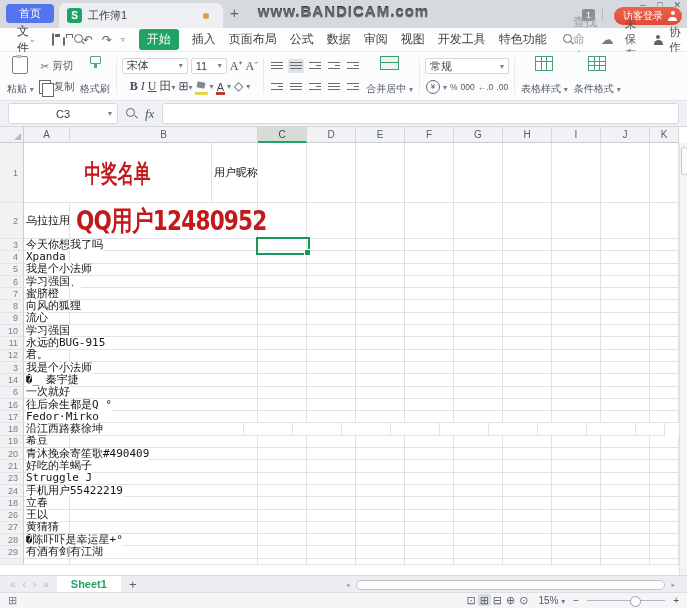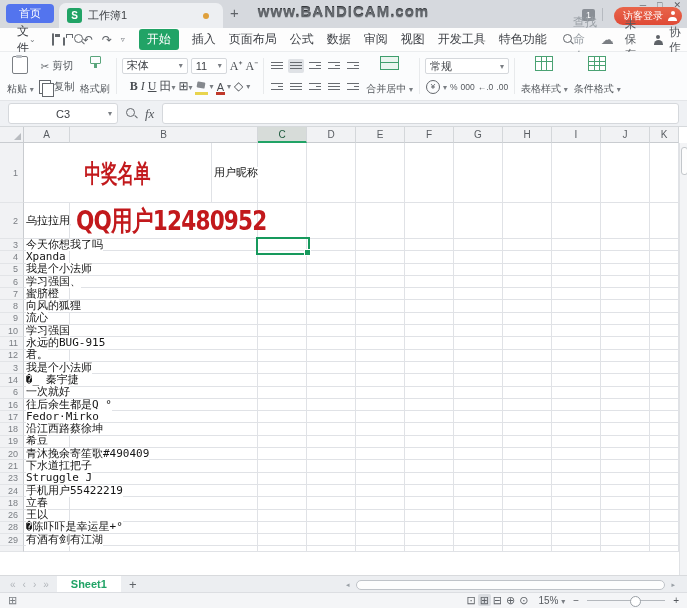--- a/index.html
+++ b/index.html
@@ -621,21 +621,21 @@
           <div class="cell" style="width: 49px;"></div>
           <div class="cell" style="width: 49px;"></div>
           <div class="cell" style="width: 49px;"></div>
           <div class="cell" style="width: 49px;"></div>
           <div class="cell" style="width: 49px;"></div>
           <div class="cell" style="width: 49px;"></div>
           <div class="cell" style="width: 29px;"></div>
         </div>
         <div class="grow" style="height: 12.3px;">
           <div class="rn">18</div>
-          <div class="cell" style="width: 46px;">
+          <div class="cell" style="width: 32px;">
             <span class="cellA-text">沿江西路蔡徐坤</span>
           </div>
           <div class="cell" style="width: 188px;"></div>
           <div class="cell" style="width: 49px;"></div>
           <div class="cell" style="width: 49px;"></div>
           <div class="cell" style="width: 49px;"></div>
           <div class="cell" style="width: 49px;"></div>
           <div class="cell" style="width: 49px;"></div>
           <div class="cell" style="width: 49px;"></div>
           <div class="cell" style="width: 49px;"></div>
@@ -670,21 +670,21 @@
           <div class="cell" style="width: 49px;"></div>
           <div class="cell" style="width: 49px;"></div>
           <div class="cell" style="width: 49px;"></div>
           <div class="cell" style="width: 49px;"></div>
           <div class="cell" style="width: 49px;"></div>
           <div class="cell" style="width: 29px;"></div>
         </div>
         <div class="grow" style="height: 12.3px;">
           <div class="rn">21</div>
           <div class="cell" style="width: 46px;">
-            <span class="cellA-text">下水道扛把子</span>
+            <span class="cellA-text">好吃的羊蝎子</span>
           </div>
           <div class="cell" style="width: 188px;"></div>
           <div class="cell" style="width: 49px;"></div>
           <div class="cell" style="width: 49px;"></div>
           <div class="cell" style="width: 49px;"></div>
           <div class="cell" style="width: 49px;"></div>
           <div class="cell" style="width: 49px;"></div>
           <div class="cell" style="width: 49px;"></div>
           <div class="cell" style="width: 49px;"></div>
           <div class="cell" style="width: 49px;"></div>
@@ -735,20 +735,36 @@
           <div class="cell" style="width: 49px;"></div>
           <div class="cell" style="width: 49px;"></div>
           <div class="cell" style="width: 49px;"></div>
           <div class="cell" style="width: 49px;"></div>
           <div class="cell" style="width: 29px;"></div>
         </div>
         <div class="grow" style="height: 12.3px;">
           <div class="rn">26</div>
           <div class="cell" style="width: 46px;">
             <span class="cellA-text">王以</span>
+          </div>
+          <div class="cell" style="width: 188px;"></div>
+          <div class="cell" style="width: 49px;"></div>
+          <div class="cell" style="width: 49px;"></div>
+          <div class="cell" style="width: 49px;"></div>
+          <div class="cell" style="width: 49px;"></div>
+          <div class="cell" style="width: 49px;"></div>
+          <div class="cell" style="width: 49px;"></div>
+          <div class="cell" style="width: 49px;"></div>
+          <div class="cell" style="width: 49px;"></div>
+          <div class="cell" style="width: 29px;"></div>
+        </div>
+        <div class="grow" style="height: 12.3px;">
+          <div class="rn">27</div>
+          <div class="cell" style="width: 46px;">
+            <span class="cellA-text">黄猜猜</span>
           </div>
           <div class="cell" style="width: 188px;"></div>
           <div class="cell" style="width: 49px;"></div>
           <div class="cell" style="width: 49px;"></div>
           <div class="cell" style="width: 49px;"></div>
           <div class="cell" style="width: 49px;"></div>
           <div class="cell" style="width: 49px;"></div>
           <div class="cell" style="width: 49px;"></div>
           <div class="cell" style="width: 49px;"></div>
           <div class="cell" style="width: 49px;"></div>

